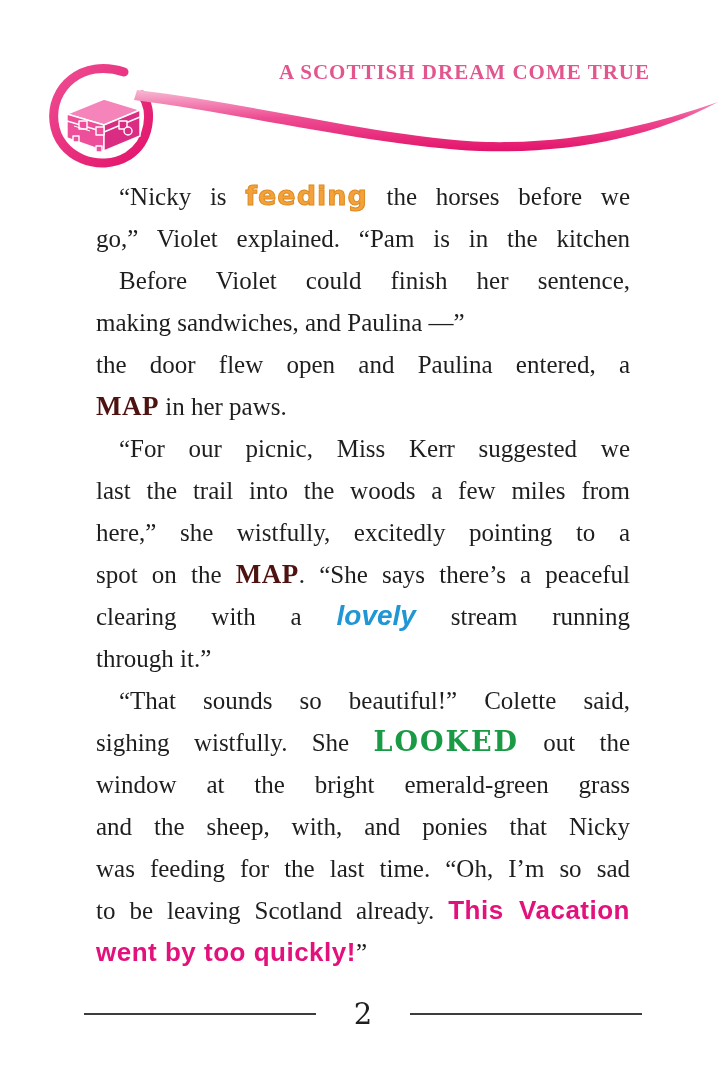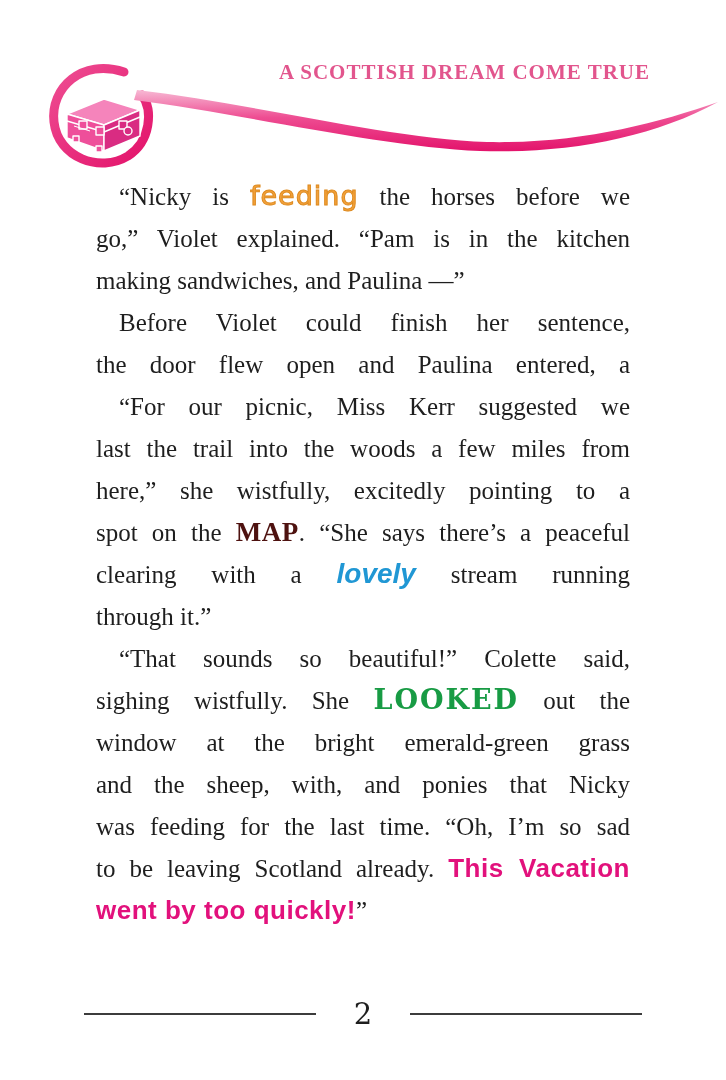--- a/index.html
+++ b/index.html
@@ -30,21 +30,21 @@
   .line{
     white-space:nowrap;
     text-align:justify;text-align-last:justify;
     height:42px;
   }
   .line.indent{text-indent:23px;}
   .line.last{text-align-last:left;}
 
   .st-plain{}
   .st-feeding{
-    font-family:"DejaVu Sans",sans-serif;font-weight:normal;font-size:27px;
+    font-family:"DejaVu Sans",sans-serif;font-weight:bold;font-size:27px;
     color:var(--word-orange,#f6a53a);
     -webkit-text-stroke:1px var(--word-orange-outline,#d9861c);
     letter-spacing:1px;line-height:1;
   }
   .st-map{
     font-weight:bold;font-size:27px;letter-spacing:0.5px;
     color:var(--word-maroon,#4e1210);line-height:1;
   }
   .st-lovely{
     font-family:Liberation Sans, sans-serif;font-style:italic;font-weight:bold;
@@ -110,23 +110,24 @@
       <rect x="73" y="136" width="6" height="6" style="fill:var(--trunk-pink,#ee4f9a)"></rect>
       <rect x="96" y="146" width="6" height="6" style="fill:var(--trunk-pink,#ee4f9a)"></rect>
     </g>
   </svg>
 
   <div class="chapter-title">A SCOTTISH DREAM COME TRUE</div>
 
   <div class="text-block" id="text-block">
       <div class="line indent"><span class="st-plain">“Nicky is </span><span class="st-feeding">feeding</span><span class="st-plain"> the horses before we</span></div>
       <div class="line"><span class="st-plain">go,” Violet explained. “Pam is in the kitchen</span></div>
+      <div class="line indent"><span class="st-plain">Before Violet could finish her sentence,</span></div>
       <div class="line last"><span class="st-plain">making sandwiches, and Paulina —”</span></div>
-      <div class="line indent"><span class="st-plain">Before Violet could finish her sentence,</span></div>
       <div class="line"><span class="st-plain">the door flew open and Paulina entered, a</span></div>
+      <div class="line last"><span class="st-map">MAP</span><span class="st-plain"> in her paws.</span></div>
       <div class="line indent"><span class="st-plain">“For our picnic, Miss Kerr suggested we</span></div>
       <div class="line"><span class="st-plain">last the trail into the woods a few miles from</span></div>
       <div class="line"><span class="st-plain">here,” she wistfully, excitedly pointing to a</span></div>
       <div class="line"><span class="st-plain">spot on the </span><span class="st-map">MAP</span><span class="st-plain">. “She says there’s a peaceful</span></div>
       <div class="line"><span class="st-plain">clearing with a </span><span class="st-lovely">lovely</span><span class="st-plain"> stream running</span></div>
       <div class="line last"><span class="st-plain">through it.”</span></div>
       <div class="line indent"><span class="st-plain">“That sounds so beautiful!” Colette said,</span></div>
       <div class="line"><span class="st-plain">sighing wistfully. She </span><span class="st-looked">LOOKED</span><span class="st-plain"> out the</span></div>
       <div class="line"><span class="st-plain">window at the bright emerald-green grass</span></div>
       <div class="line"><span class="st-plain">and the sheep, with, and ponies that Nicky</span></div>

